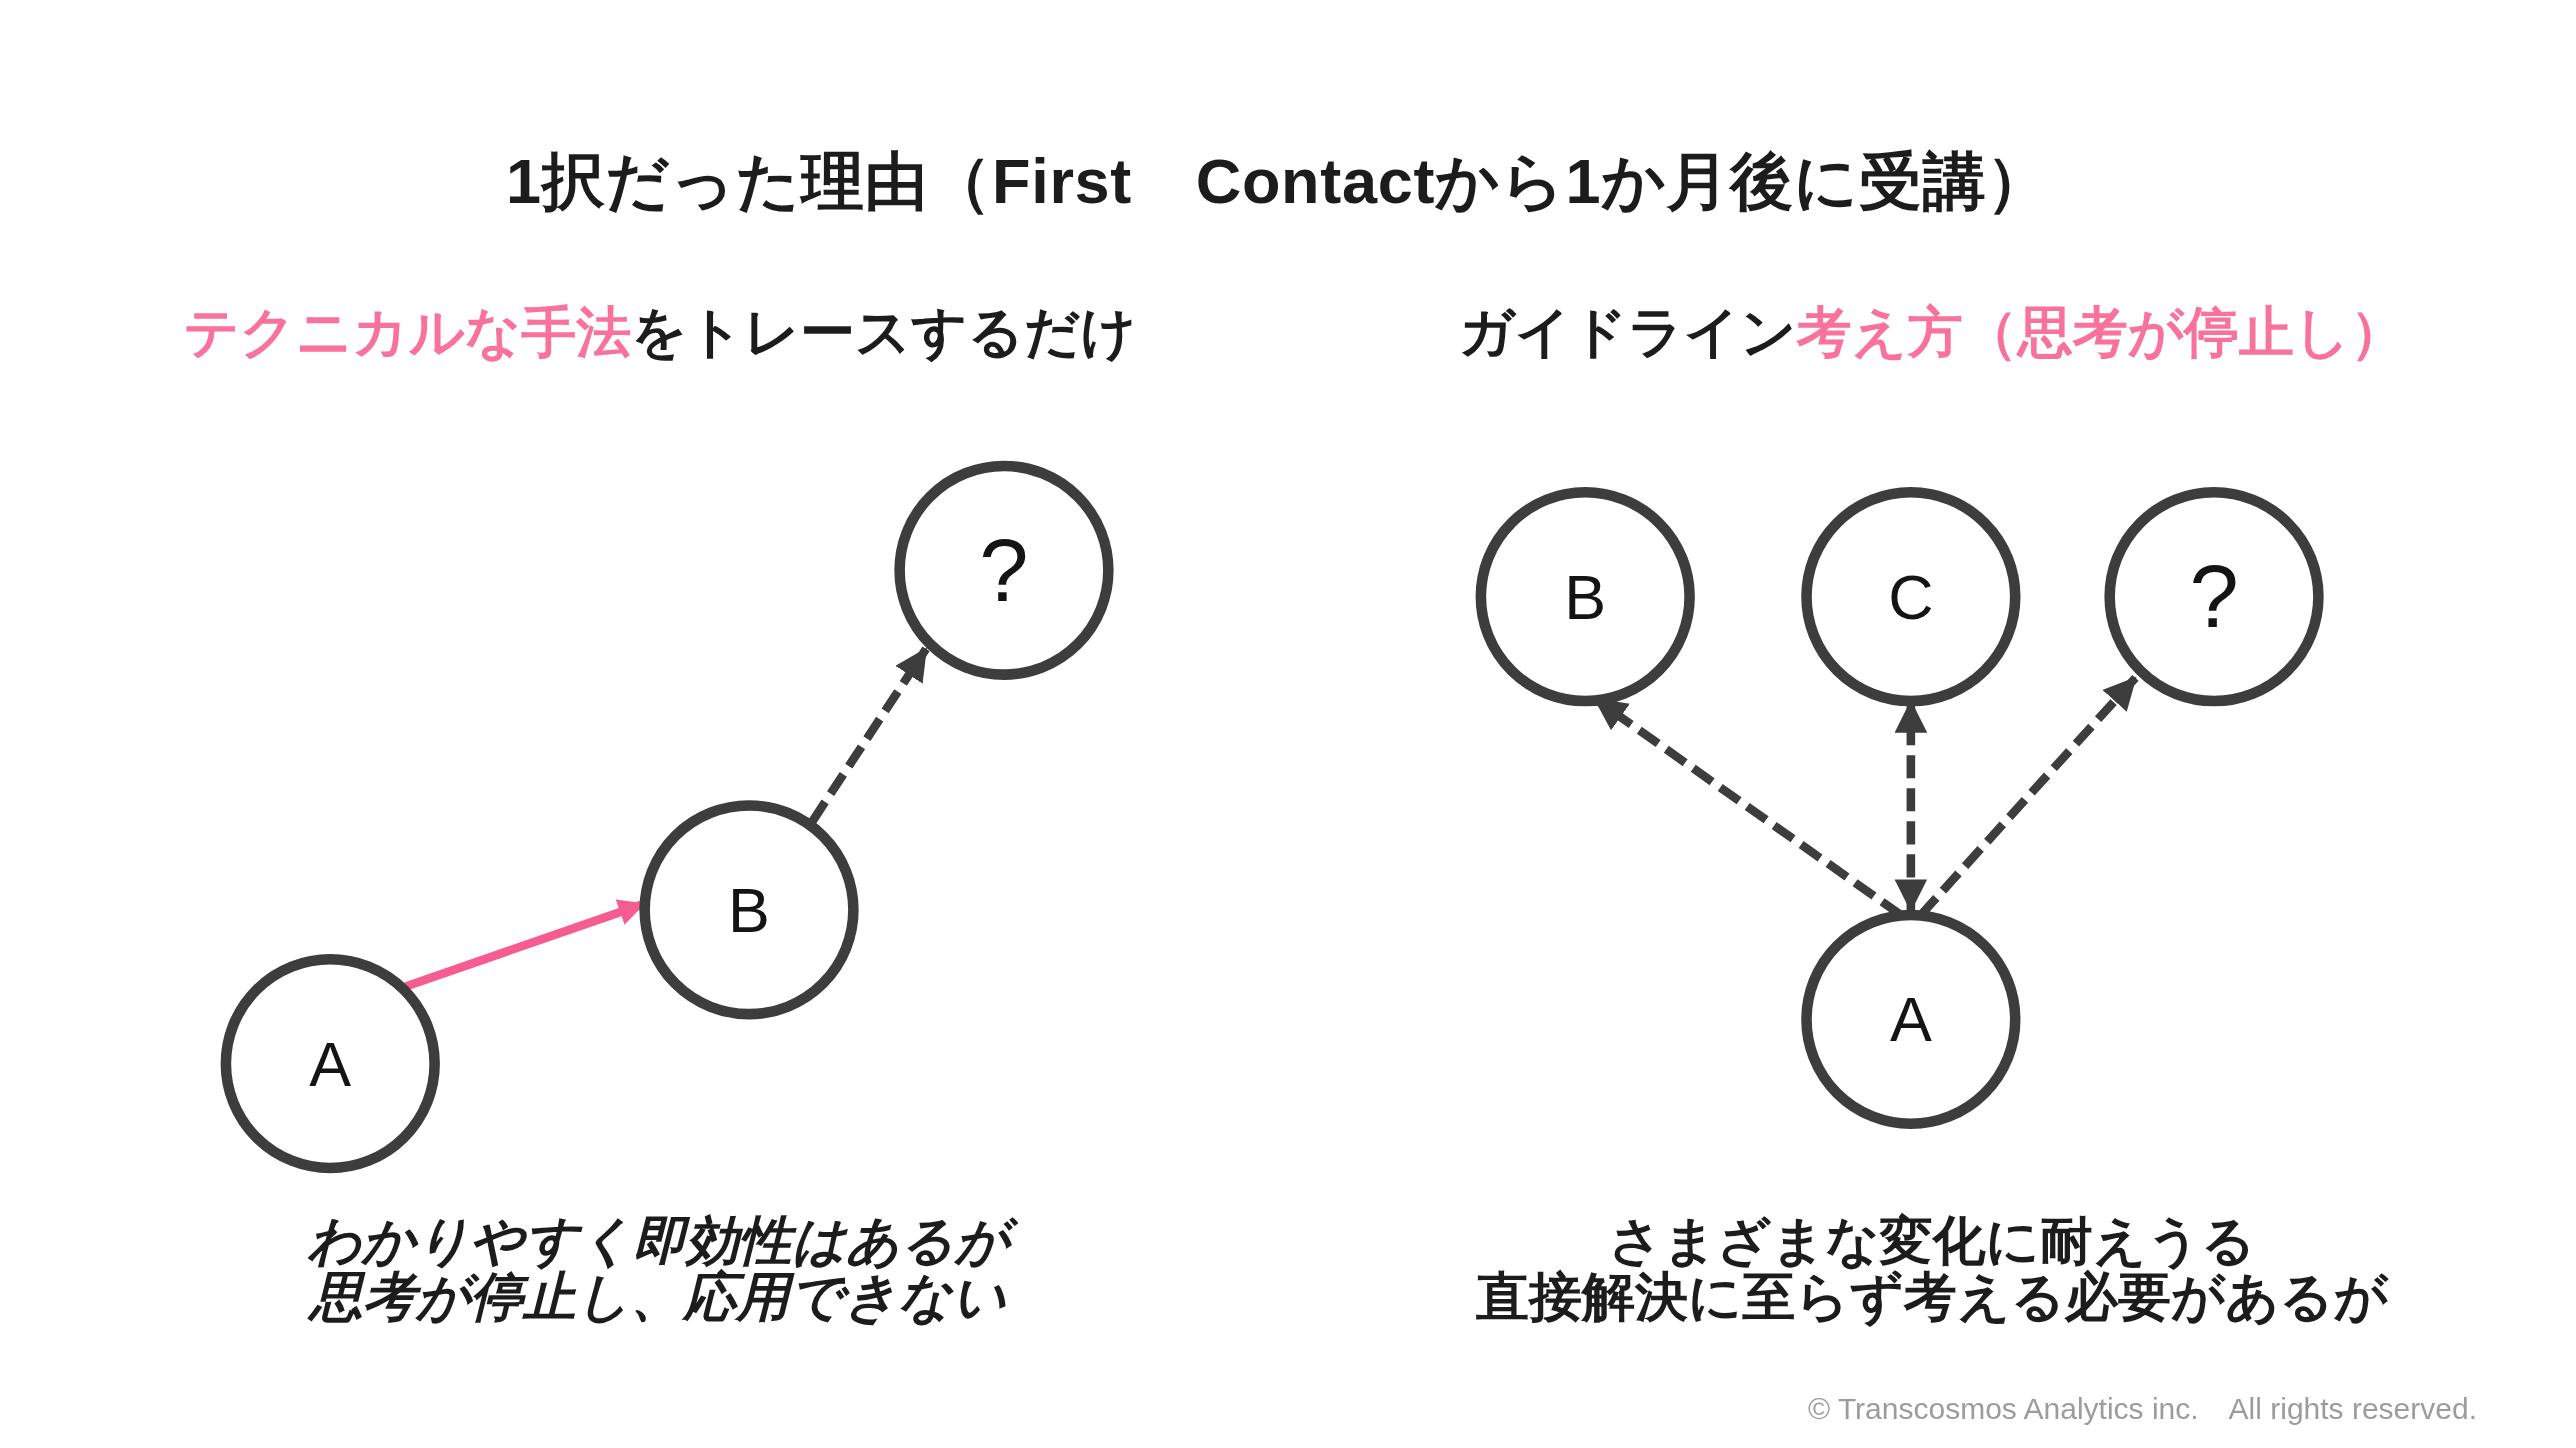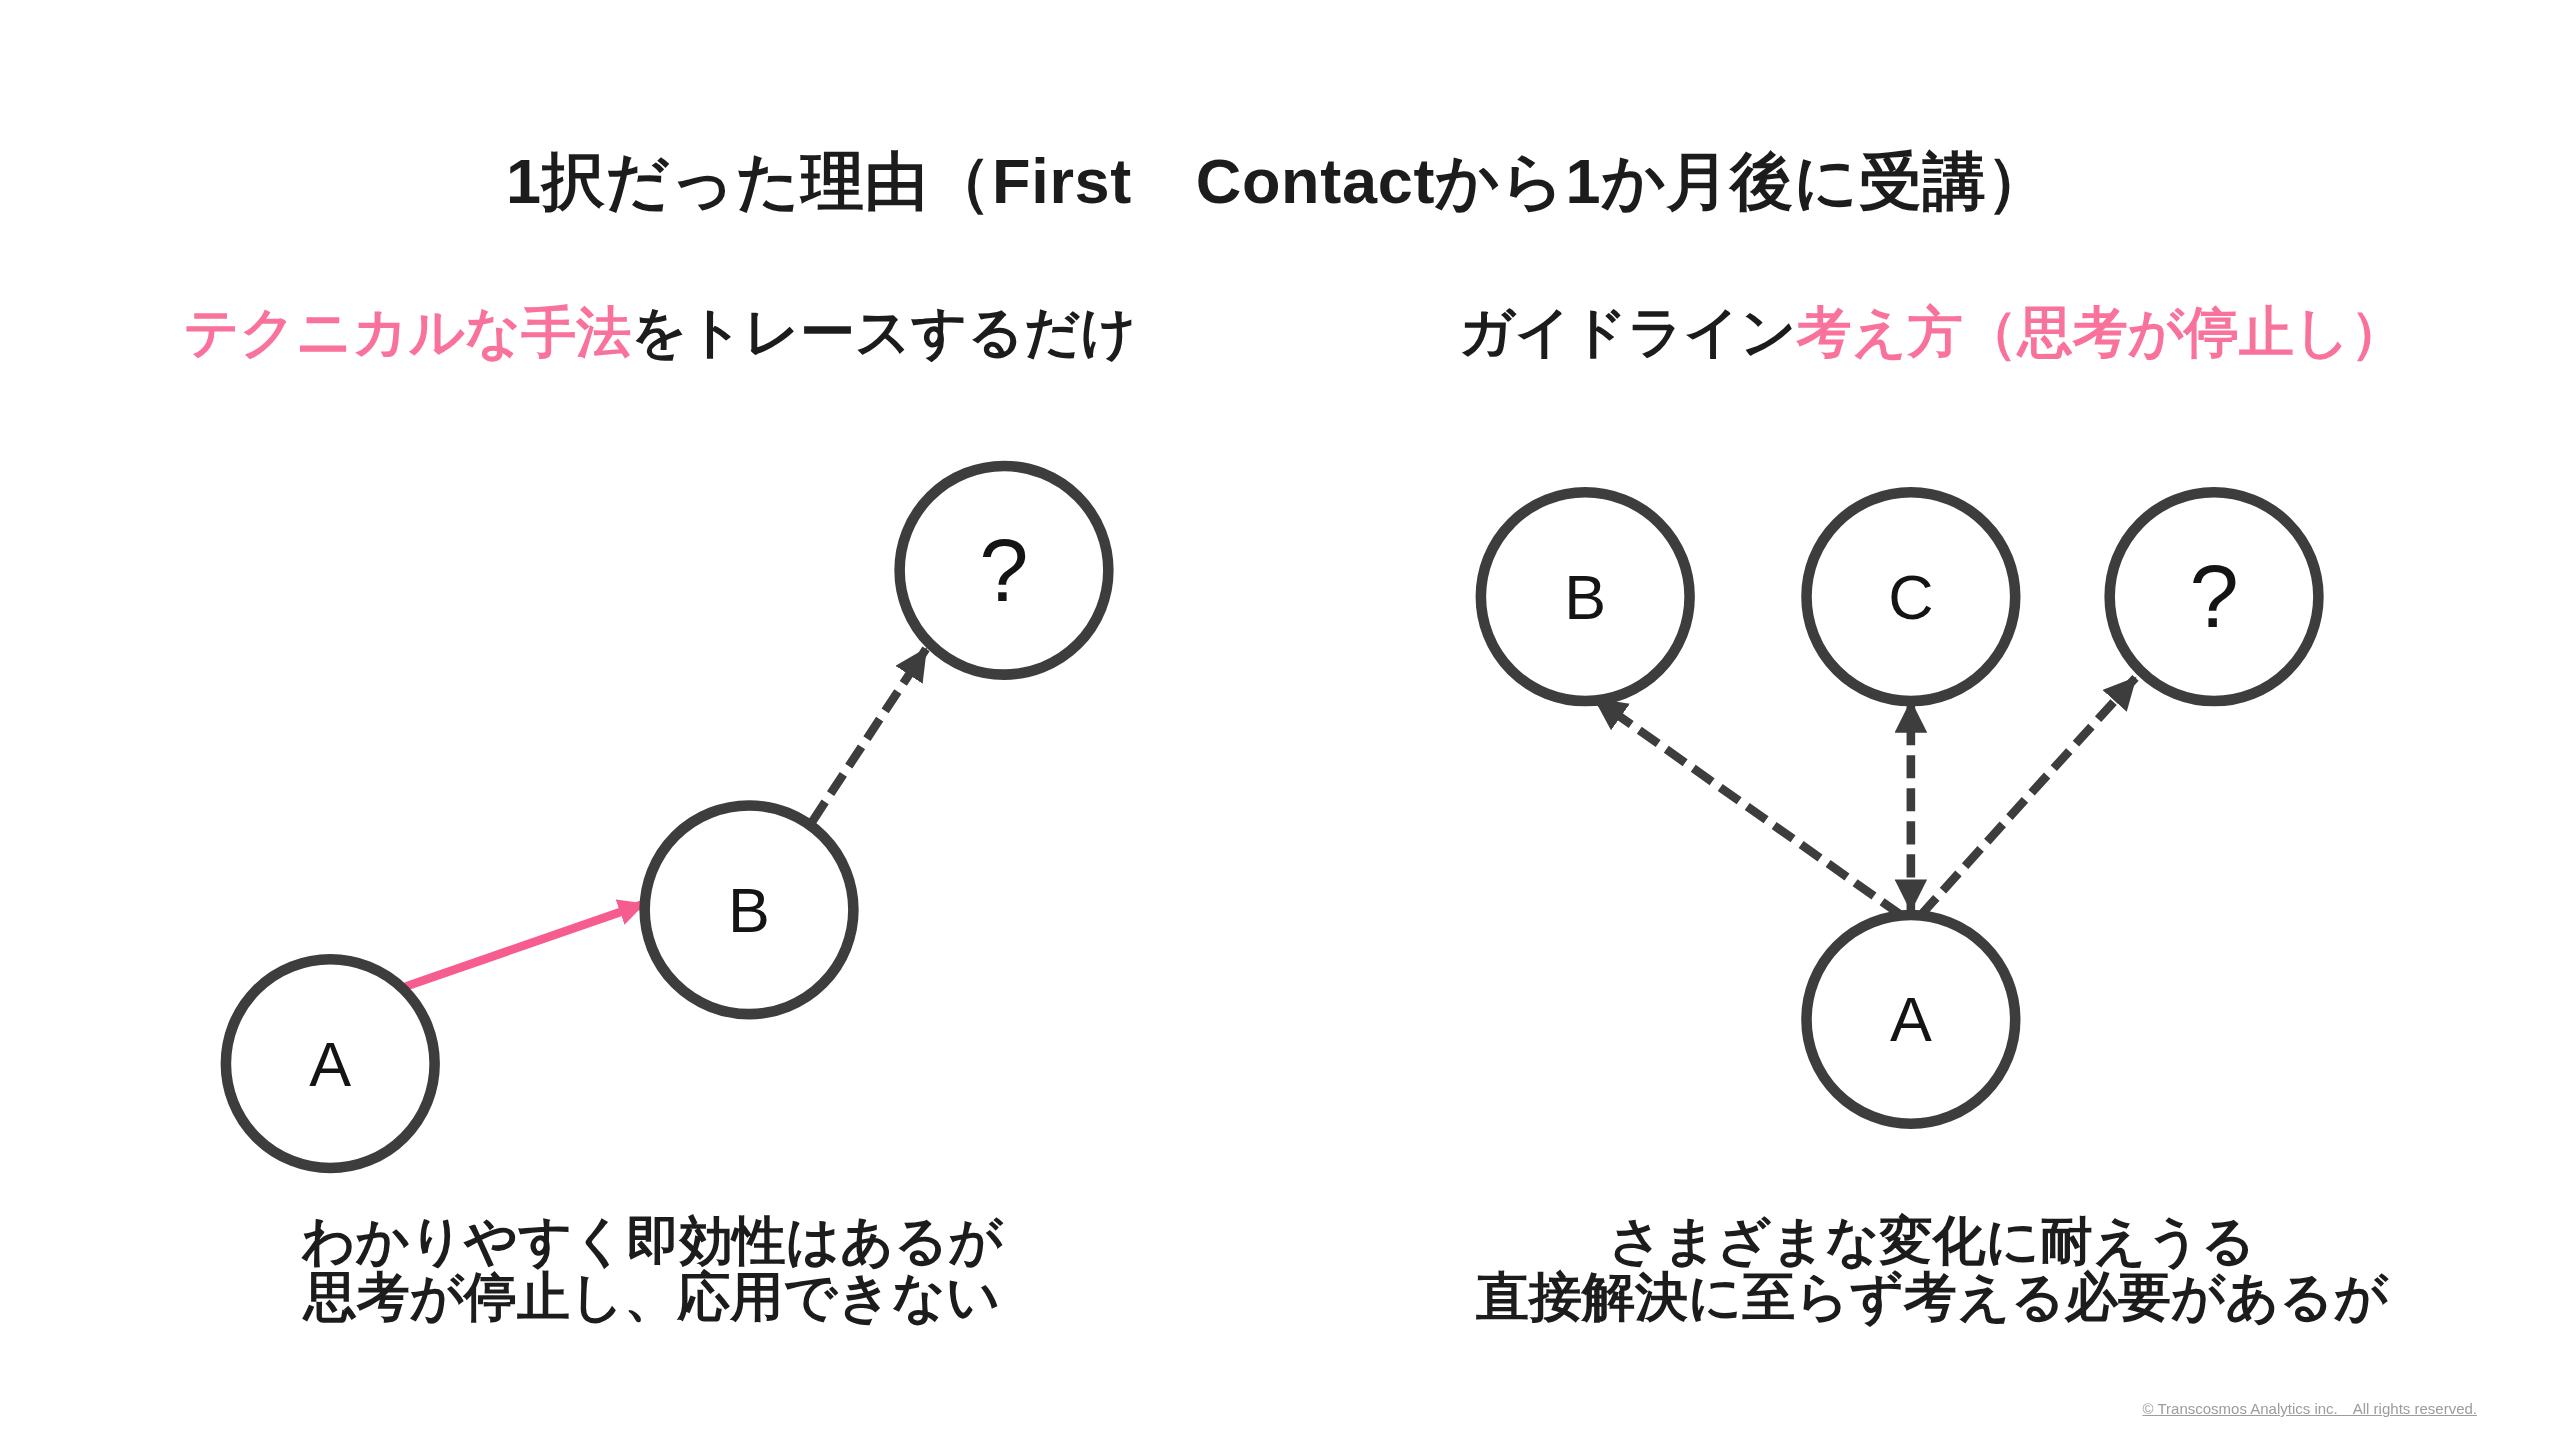--- a/index.html
+++ b/index.html
@@ -24,26 +24,26 @@
     top:301px;width:1288px;text-align:center;
     font-size:55px;line-height:63px;font-weight:bold;color:var(--text-black);
   }
   .heading.left{left:16px;}
   .heading.right{left:1288px;}
   .heading .pink, .pink-seg{color:var(--pink-text);}
   .caption{
     top:1213px;width:1288px;text-align:center;
     font-size:53px;line-height:56px;font-weight:bold;color:var(--text-black);
   }
-  .caption.left{left:8px;}
+  .caption.left{left:14px;font-style:italic;}
   .caption.right{left:1288px;}
   .footer{
     right:99px;top:1395px;
-    font-size:15px;line-height:28px;font-weight:normal;
-    color:var(--footer-text);text-align:left;text-decoration:underline;
+    font-size:30px;line-height:28px;font-weight:normal;
+    color:var(--footer-text);text-align:left;
   }
   svg text{
     font-family:"Liberation Sans","DejaVu Sans",sans-serif;
     font-weight:normal;
     fill:var(--node-label);
   }
 </style>
 </head>
 <body>
 

